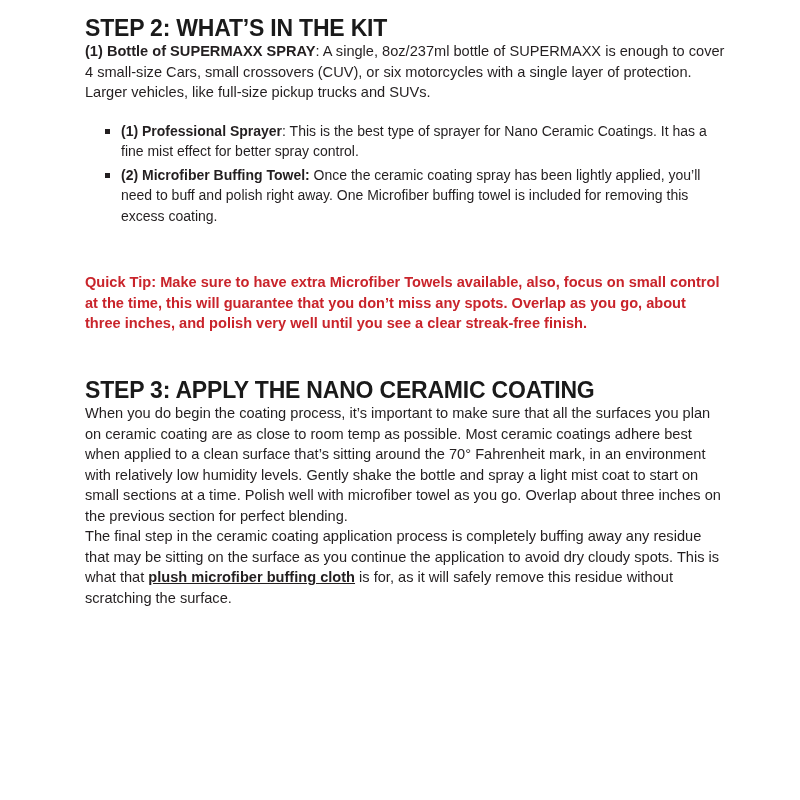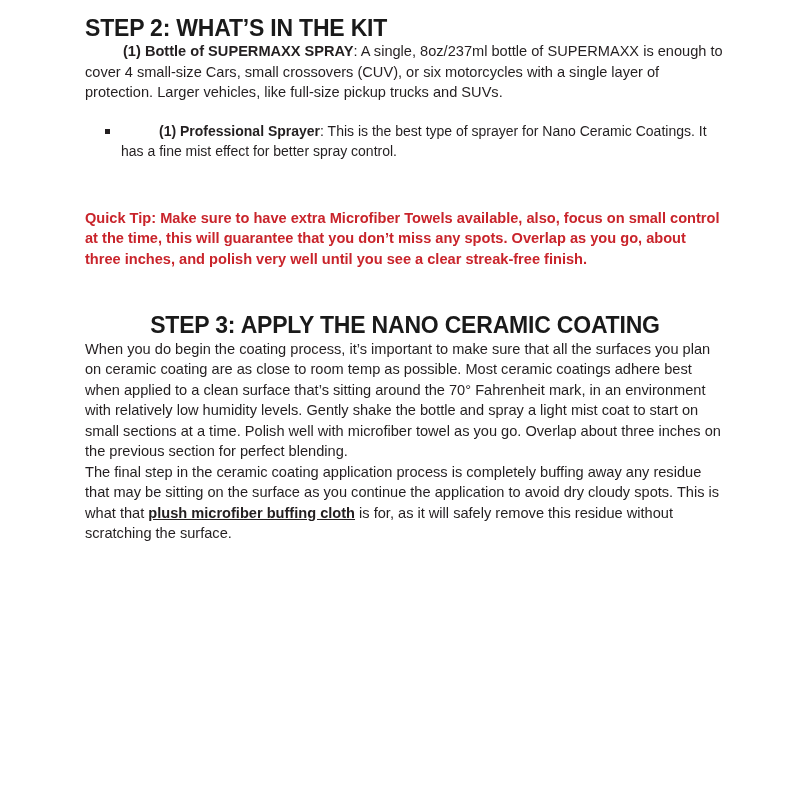--- a/index.html
+++ b/index.html
@@ -31,21 +31,21 @@
   h1.step-heading {
     font-size: 23px;
     font-weight: bold;
     letter-spacing: -0.2px;
     line-height: 1.1;
     margin: 0;
     color: #1a1a1a;
     font-family: "Liberation Sans", sans-serif;
   }
   #step2-heading { margin-top: 16px; }
-  #step3-heading { margin-top: 0; text-align: center; }
+  #step3-heading { margin-top: 0; }
 
   p.body-para {
     font-size: 14.6px;
     line-height: 20.5px;
     margin: 0;
     color: #231f20;
     font-family: "Liberation Sans", sans-serif;
   }
 
   .intro-para { margin-top: 22px; }
@@ -81,36 +81,39 @@
     font-weight: bold;
     color: #c9242b;
     font-family: "Liberation Sans", sans-serif;
   }
 
   .step3-block { margin-top: 44px; }
 
   .para-gap { margin-top: 22px; }
   .para-gap-sm { margin-top: 21px; }
 
-  b, strong { font-weight: bold; margin-left: 38px; }
+  b, strong { font-weight: bold; }
   u.underlined { text-decoration: underline; font-weight: bold; }
 </style>
 </head>
 <body>
 
 <div class="page">
   <div class="content">
 
     <h1 class="step-heading" id="step2-heading">STEP 2: WHAT’S IN THE KIT</h1>
 
     <p class="body-para intro-para"><b>(1) Bottle of SUPERMAXX SPRAY</b><span>: A single, 8oz/237ml bottle of SUPERMAXX is enough to cover 4 small-size Cars, small crossovers (CUV), or six motorcycles with a single layer of protection. Larger vehicles, like full-size pickup trucks and SUVs.</span></p>
 
     <ul class="kit-list">
       <li>
         <span class="sq-bullet"></span><b>(1) Professional Sprayer</b><span>: This is the best type of sprayer for Nano Ceramic Coatings. It has a fine mist effect for better spray control.</span>
+      </li>
+      <li>
+        <span class="sq-bullet"></span><b>(2) Microfiber Buffing Towel:</b><span> Once the ceramic coating spray has been lightly applied, you’ll need to buff and polish right away. One Microfiber buffing towel is included for removing this excess coating.</span>
       </li>
     </ul>
 
     <p class="quick-tip">Quick Tip: Make sure to have extra Microfiber Towels available, also, focus on small control at the time, this will guarantee that you don’t miss any spots. Overlap as you go, about three inches, and polish very well until you see a clear streak-free finish.</p>
 
     <div class="step3-block">
       <h1 class="step-heading" id="step3-heading">STEP 3: APPLY THE NANO CERAMIC COATING</h1>
 
 
       <p class="body-para para-gap">When you do begin the coating process, it’s important to make sure that all the surfaces you plan on ceramic coating are as close to room temp as possible. Most ceramic coatings adhere best when applied to a clean surface that’s sitting around the 70° Fahrenheit mark, in an environment with relatively low humidity levels. Gently shake the bottle and spray a light mist coat to start on small sections at a time. Polish well with microfiber towel as you go. Overlap about three inches on the previous section for perfect blending.</p>

